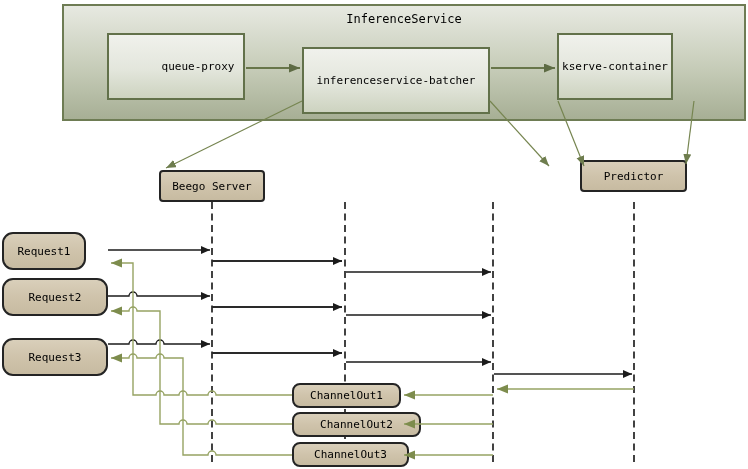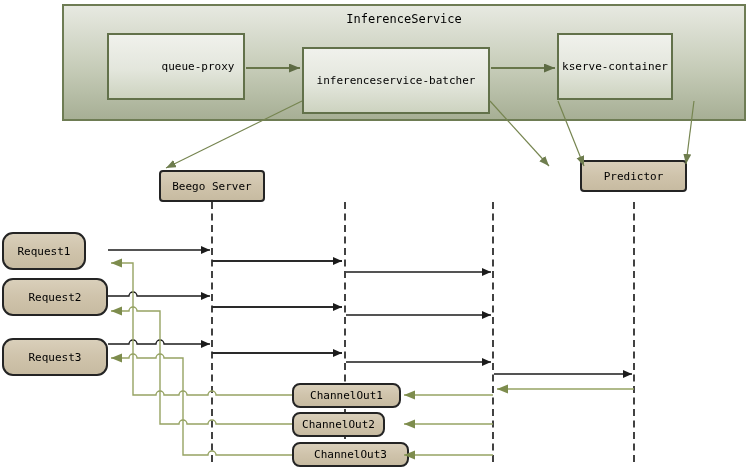--- a/index.html
+++ b/index.html
@@ -48,21 +48,21 @@
   .head-batching{left:429px;top:170px;width:129px;height:32px;}
   .head-predictor{left:580px;top:160px;width:107px;height:32px;}
 
   .request{border-radius:11px;}
   .req-1{left:2px;top:232px;width:84px;height:38px;}
   .req-2{left:2px;top:278px;width:106px;height:38px;}
   .req-3{left:2px;top:326px;width:106px;height:38px;margin-top:12px;}
 
   .chanout{border-radius:8px;}
   .co-1{left:292px;top:383px;width:109px;height:25px;}
-  .co-2{left:292px;top:412px;width:93px;height:25px;}
+  .co-2{left:292px;top:412px;width:129px;height:25px;}
   .co-3{left:292px;top:442px;width:117px;height:25px;}
 
   .lifeline{stroke:#2e2e2e;stroke-width:1.8;stroke-dasharray:7 4.5;fill:none;}
   .arrow-black{stroke:#1b1b1b;stroke-width:1.3;fill:none;}
   .arrow-black-thick{stroke:#2a2a2a;stroke-width:2.2;fill:none;}
   .arrow-green{stroke:#96a363;stroke-width:1.4;fill:none;}
   .arrow-olive{stroke:#68764a;stroke-width:1.8;fill:none;}
   .arrow-olive-thin{stroke:#768550;stroke-width:1.2;fill:none;}
 </style>
 </head>

